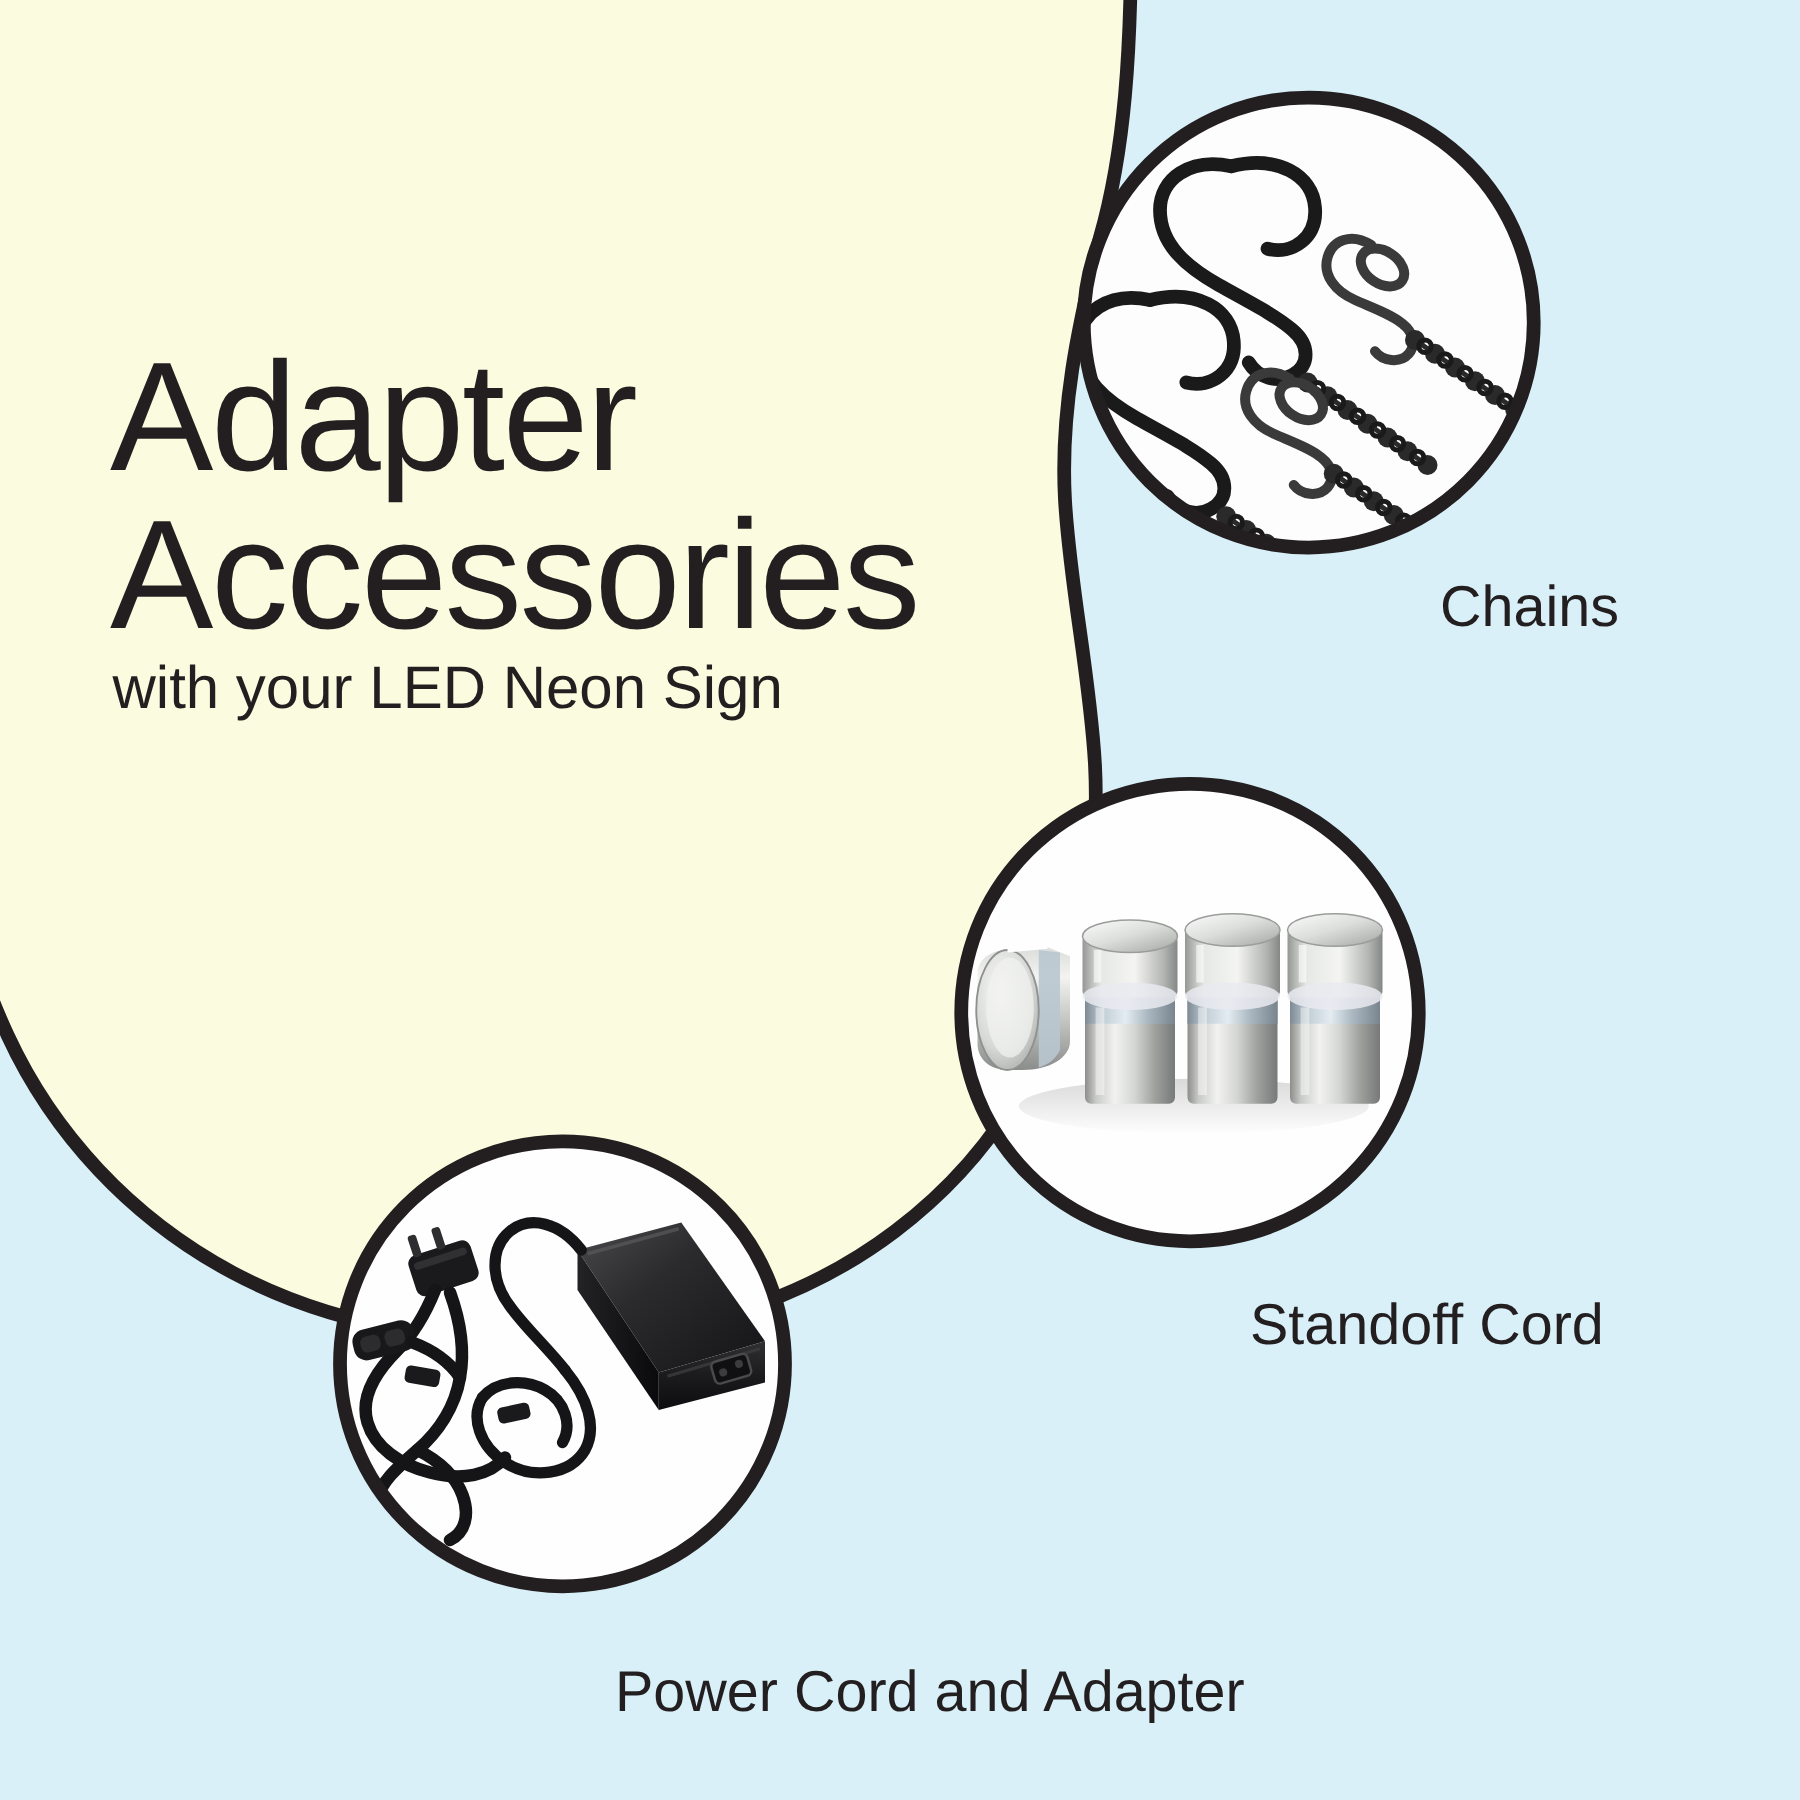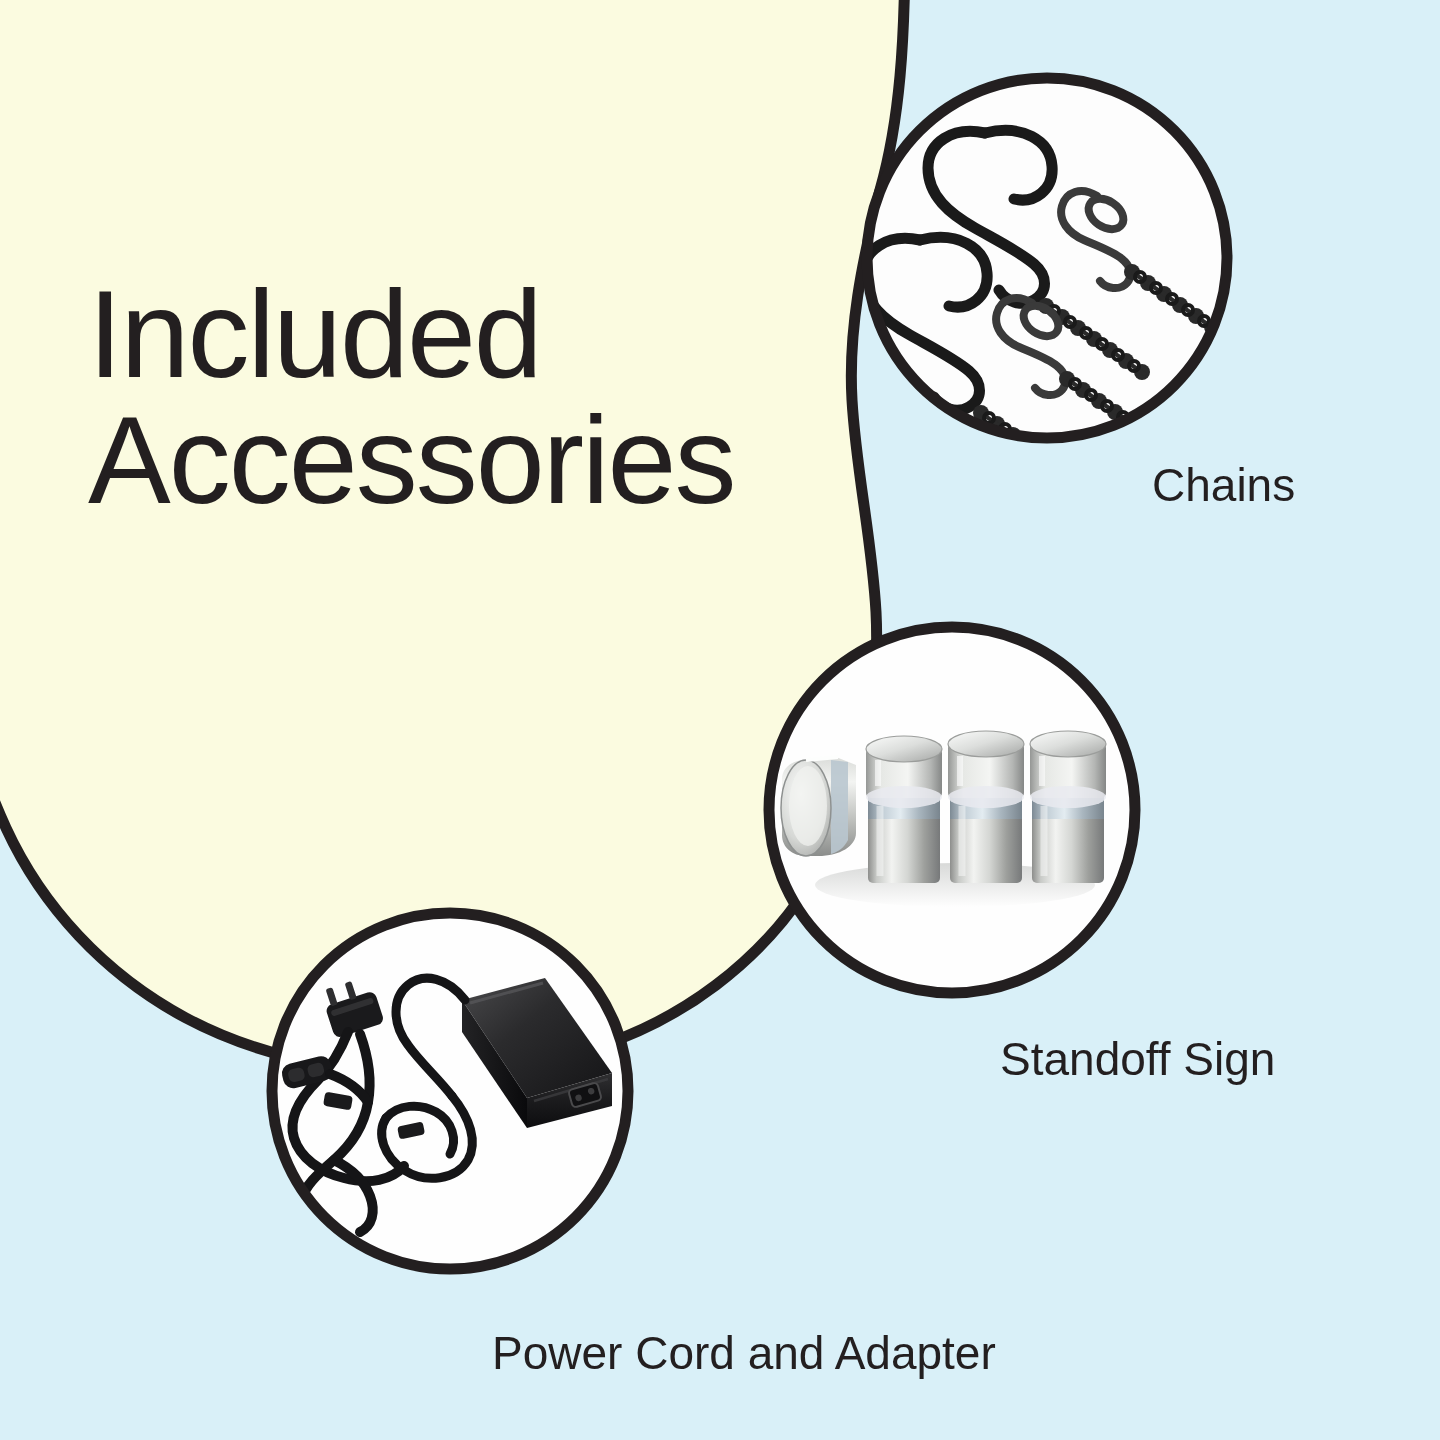--- a/index.html
+++ b/index.html
@@ -409,26 +409,27 @@
         </g>
       </g>
 
       <circle cx="450" cy="1091" r="178" fill="none" stroke="#231f20" stroke-width="11"></circle>
     </g>
 
   </svg>
 
   <div class="txt-layer">
 
-    <div class="txt" id="heading-line1">Included</div>
+    <div class="txt" id="heading-line1">Adapter</div>
 
     <div class="txt" id="heading-line2">Accessories</div>
 
+    <div class="txt" id="heading-sub">with your LED Neon Sign</div>
 
     <div class="txt callout-label" id="label-chains">Chains</div>
 
-    <div class="txt callout-label" id="label-standoff">Standoff Sign</div>
+    <div class="txt callout-label" id="label-standoff">Standoff Cord</div>
 
     <div class="txt callout-label" id="label-power">Power Cord and Adapter</div>
 
   </div>
 
 </div>
 
 </body></html>

